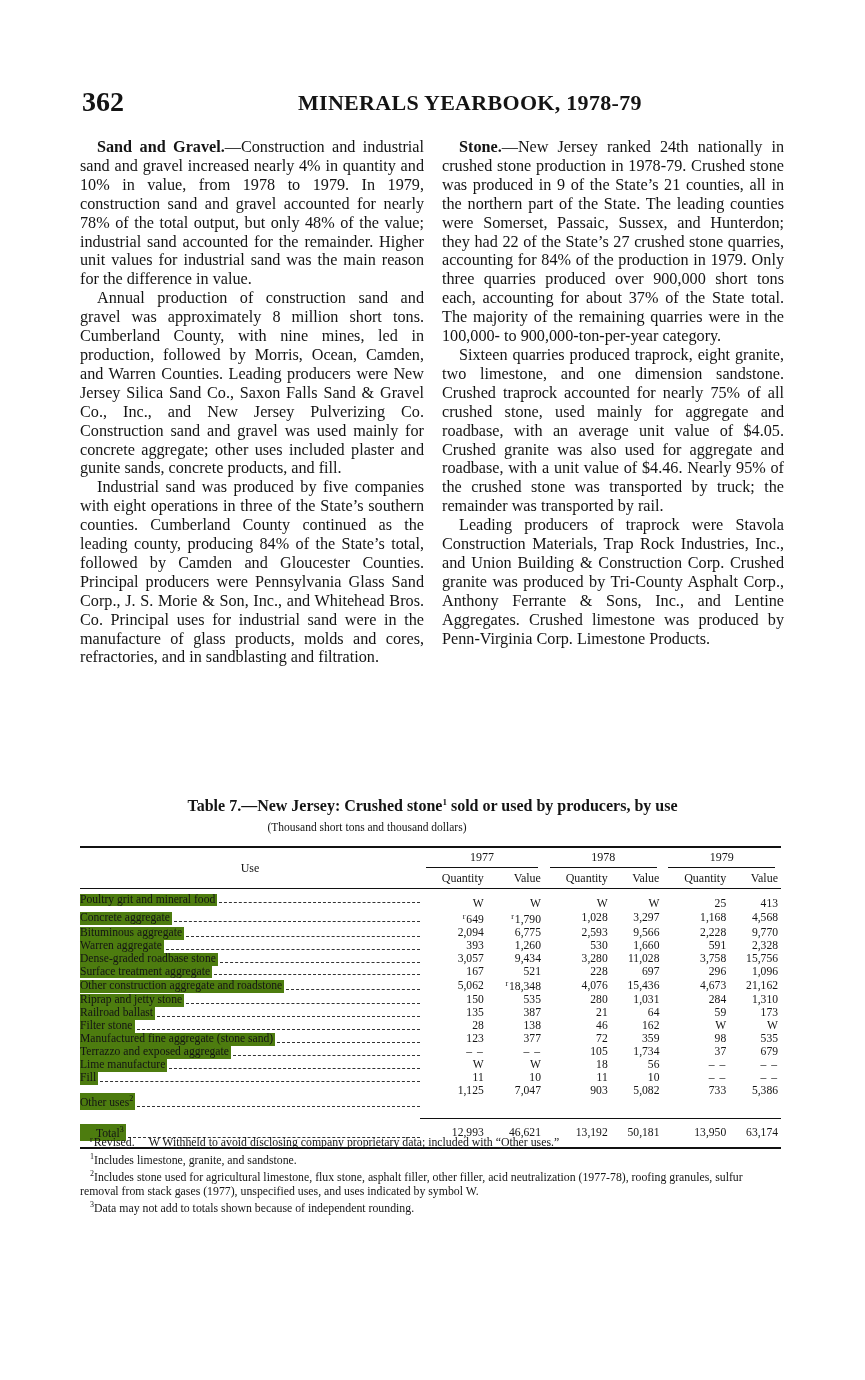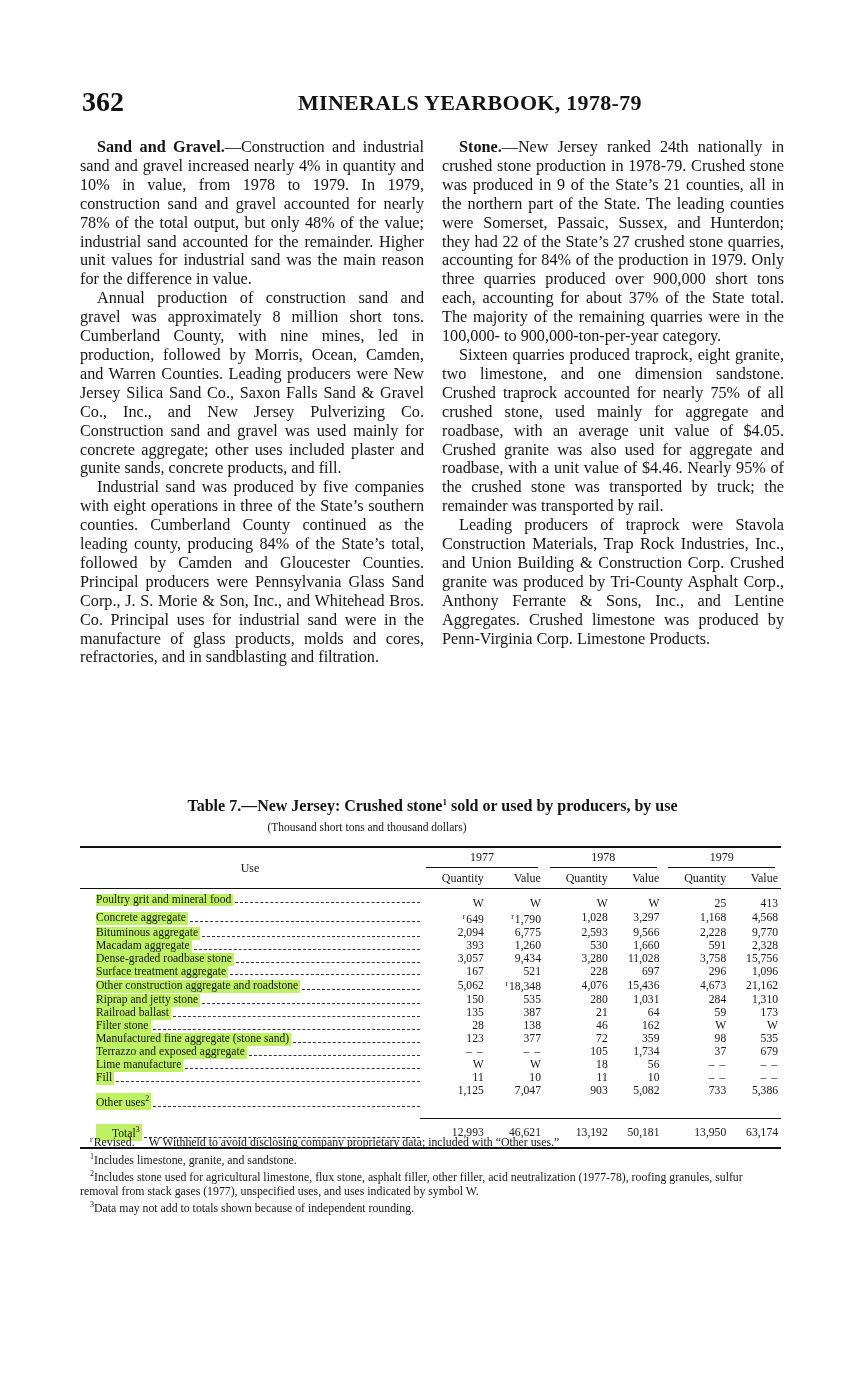--- a/index.html
+++ b/index.html
@@ -45,21 +45,21 @@
     .year-cell { height: 20px; vertical-align: bottom; text-align: center; }
     .year-cell span { display: inline-block; width: 90%; border-bottom: 1px solid #111; padding-bottom: 2px; }
     .sub-cell { height: 20px; text-align: right; padding-right: 3px !important; }
     .head-row-2 th { border-bottom: 1.5px solid #111; }
     .use-head { text-align: center; vertical-align: middle; border-bottom: 1.5px solid #111; }
     table.data td { padding: 0 3px 0 0; line-height: 12.9px; height: 12.9px; text-align: right; white-space: nowrap; }
     table.data td.use {
       text-align: left; padding: 0; position: relative; overflow: hidden; width: 340px;
     }
     td.use .leader-wrap { display: flex; width: 340px; }
-    td.use .label { white-space: nowrap; background: #bef264; padding-right: 2px; margin-left: 16px; }
+    td.use .label { white-space: nowrap; background: #4d7c0f; padding-right: 2px; }
     td.use .leader { flex: 1; border-bottom: 1px dashed #333; margin-bottom: 3px; margin-left: 2px; }
     tr.first-body td { padding-top: 9px; }
     tr.last-body td { padding-bottom: 20px; text-align: right; }
     tr.total-row td { padding-top: 8px; padding-bottom: 7px; border-top: 1.5px solid #111; }
     tr.total-row td.use { border-top: none; }
     tr.total-row td.use .label { padding-left: 16px; }
     tr.bottom-rule td { border-top: 2px solid #111; height: 0; padding: 0; line-height: 0; }
     .rev { font-size: 8px; vertical-align: 4px; margin-right: 1px; }
     .sup { font-size: 8px; vertical-align: 5px; }
     .dashcell { letter-spacing: 1px; }
@@ -148,21 +148,21 @@
         <td><span>2,094</span></td>
         <td><span>6,775</span></td>
         <td><span>2,593</span></td>
         <td><span>9,566</span></td>
         <td><span>2,228</span></td>
         <td><span>9,770</span></td>
       </tr>
       <tr>
         <td class="use">
           <div class="leader-wrap">
-            <span class="label">Macadam aggregate</span>
+            <span class="label">Warren aggregate</span>
             <span class="leader"></span>
           </div>
         </td>
         <td><span>393</span></td>
         <td><span>1,260</span></td>
         <td><span>530</span></td>
         <td><span>1,660</span></td>
         <td><span>591</span></td>
         <td><span>2,328</span></td>
       </tr>

